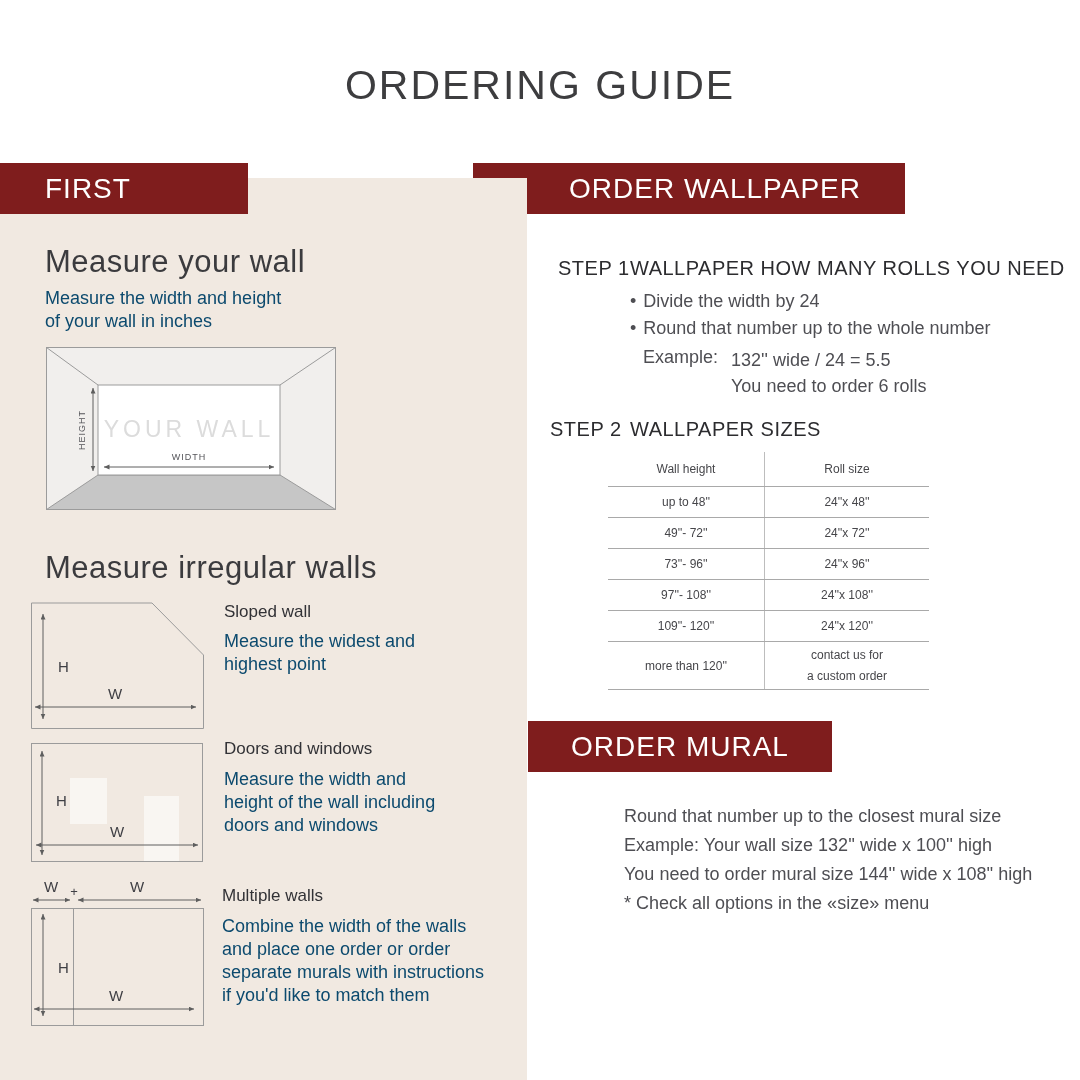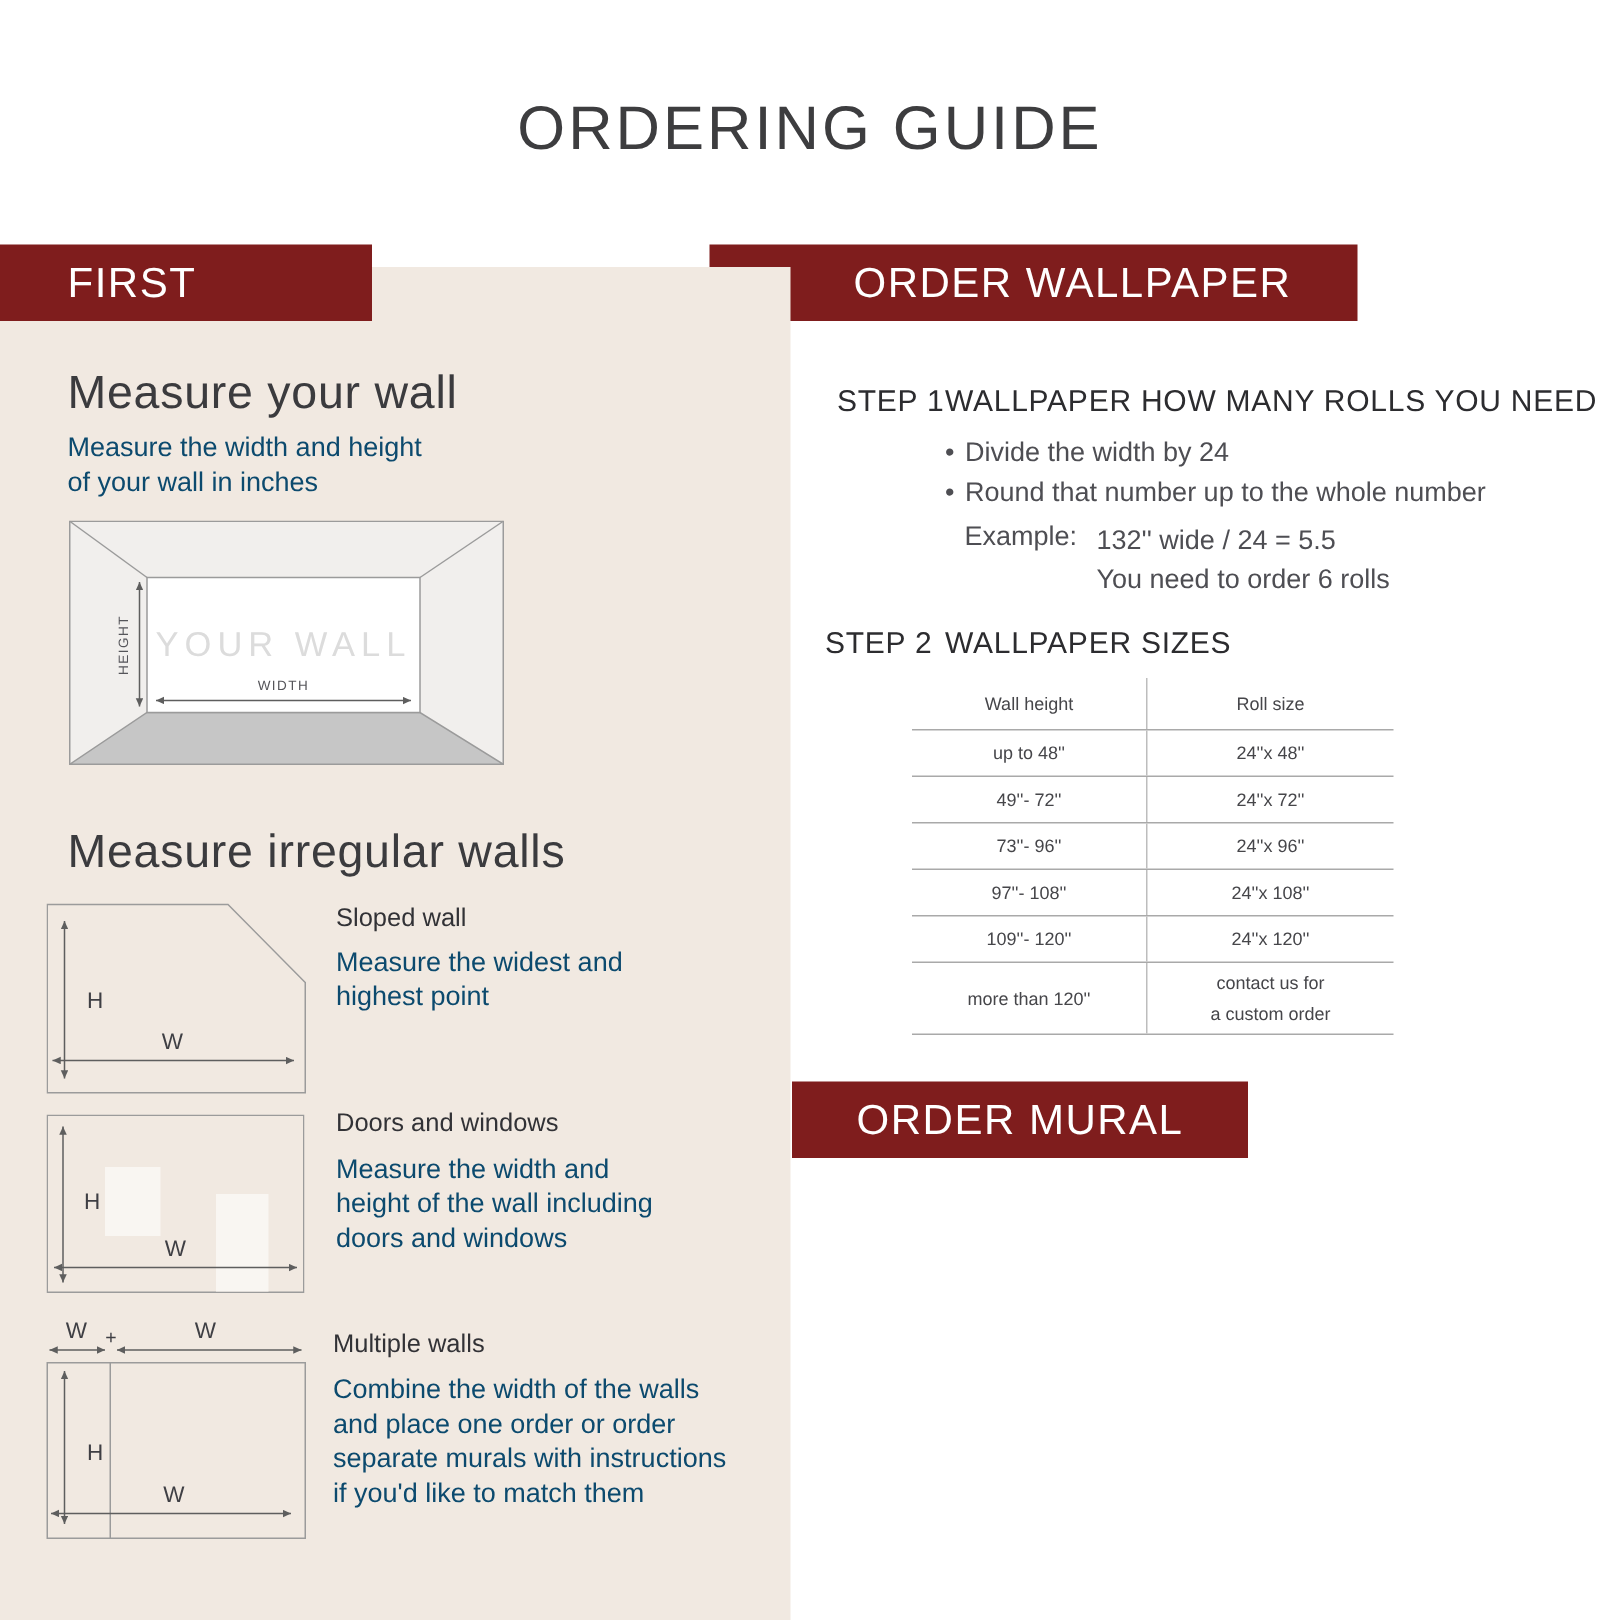--- a/index.html
+++ b/index.html
@@ -201,14 +201,20 @@
       <div class="tcell-l">more than 120''</div>
       <div class="tcell-r pre">contact us for
 a custom order</div>
     </div>
   </div>
 
   <div class="abs banner banner-mural">
     <span>ORDER MURAL</span>
   </div>
 
+  <div class="abs" style="left:624px; top:802px;">
+    <div class="mural-line">Round that number up to the closest mural size</div>
+    <div class="mural-line">Example: Your wall size 132'' wide x 100'' high</div>
+    <div class="mural-line">You need to order mural size 144'' wide x 108'' high</div>
+    <div class="mural-line">* Check all options in the «size» menu</div>
+  </div>
 
 </div>
 
 </body></html>

